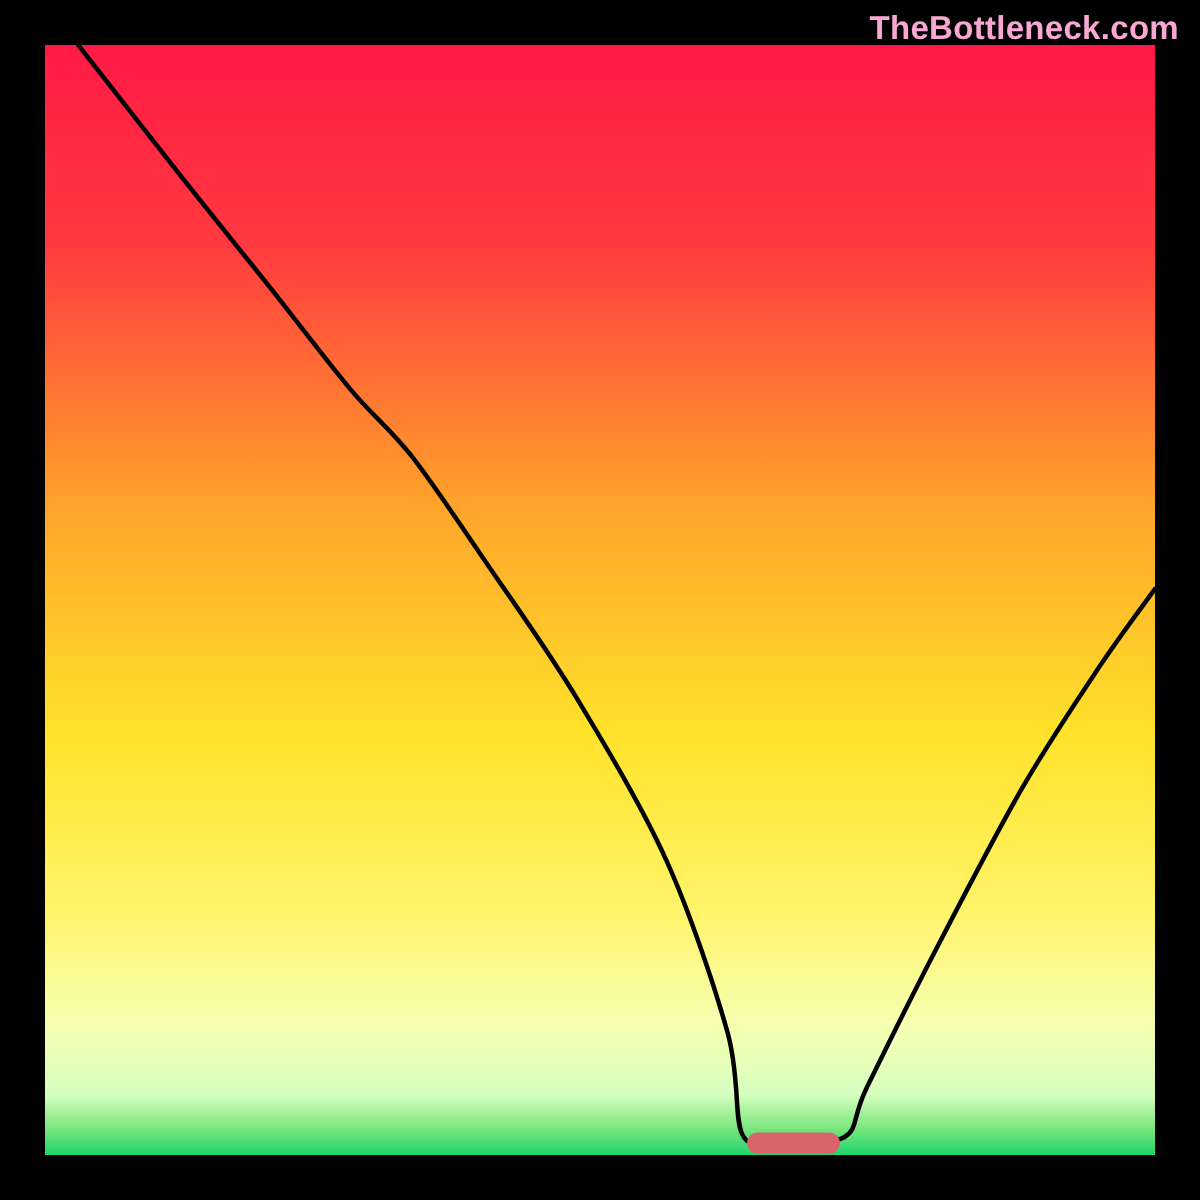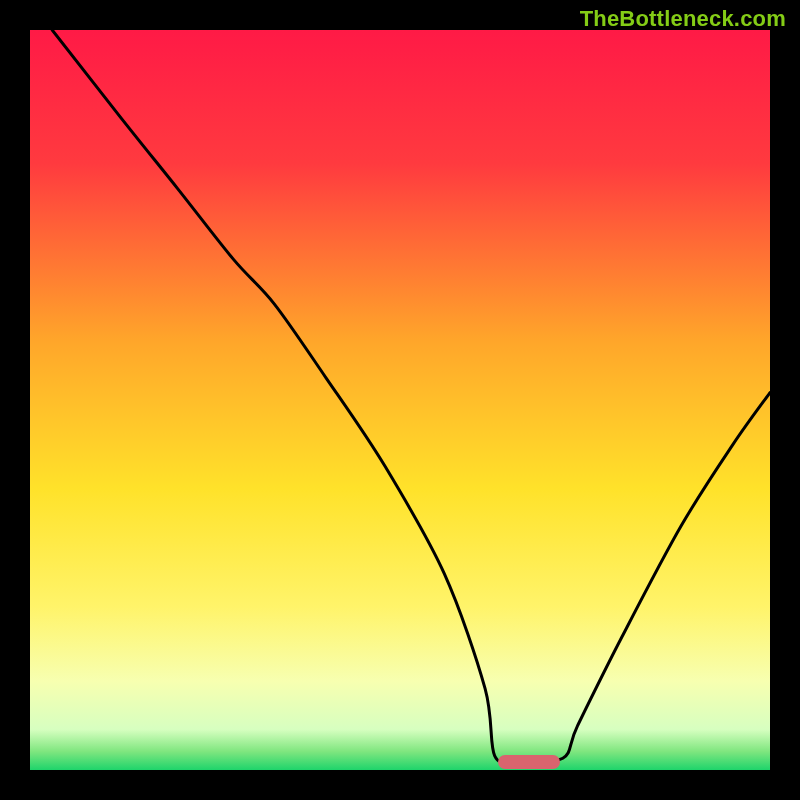--- a/index.html
+++ b/index.html
@@ -45,21 +45,21 @@
     height: 14px;
     border-radius: 7px;
   }
   .watermark {
     position: absolute;
     top: 6px;
     right: 14px;
     font-family: Arial, Helvetica, sans-serif;
     font-size: 22px;
     font-weight: 600;
-    color: #84cc16;
+    color: #f9a8d4;
     letter-spacing: 0.2px;
   }
 </style>
 </head>
 <body>
 
 <div class="frame">
   <div class="watermark">TheBottleneck.com</div>
 
   <div class="plot-area">

